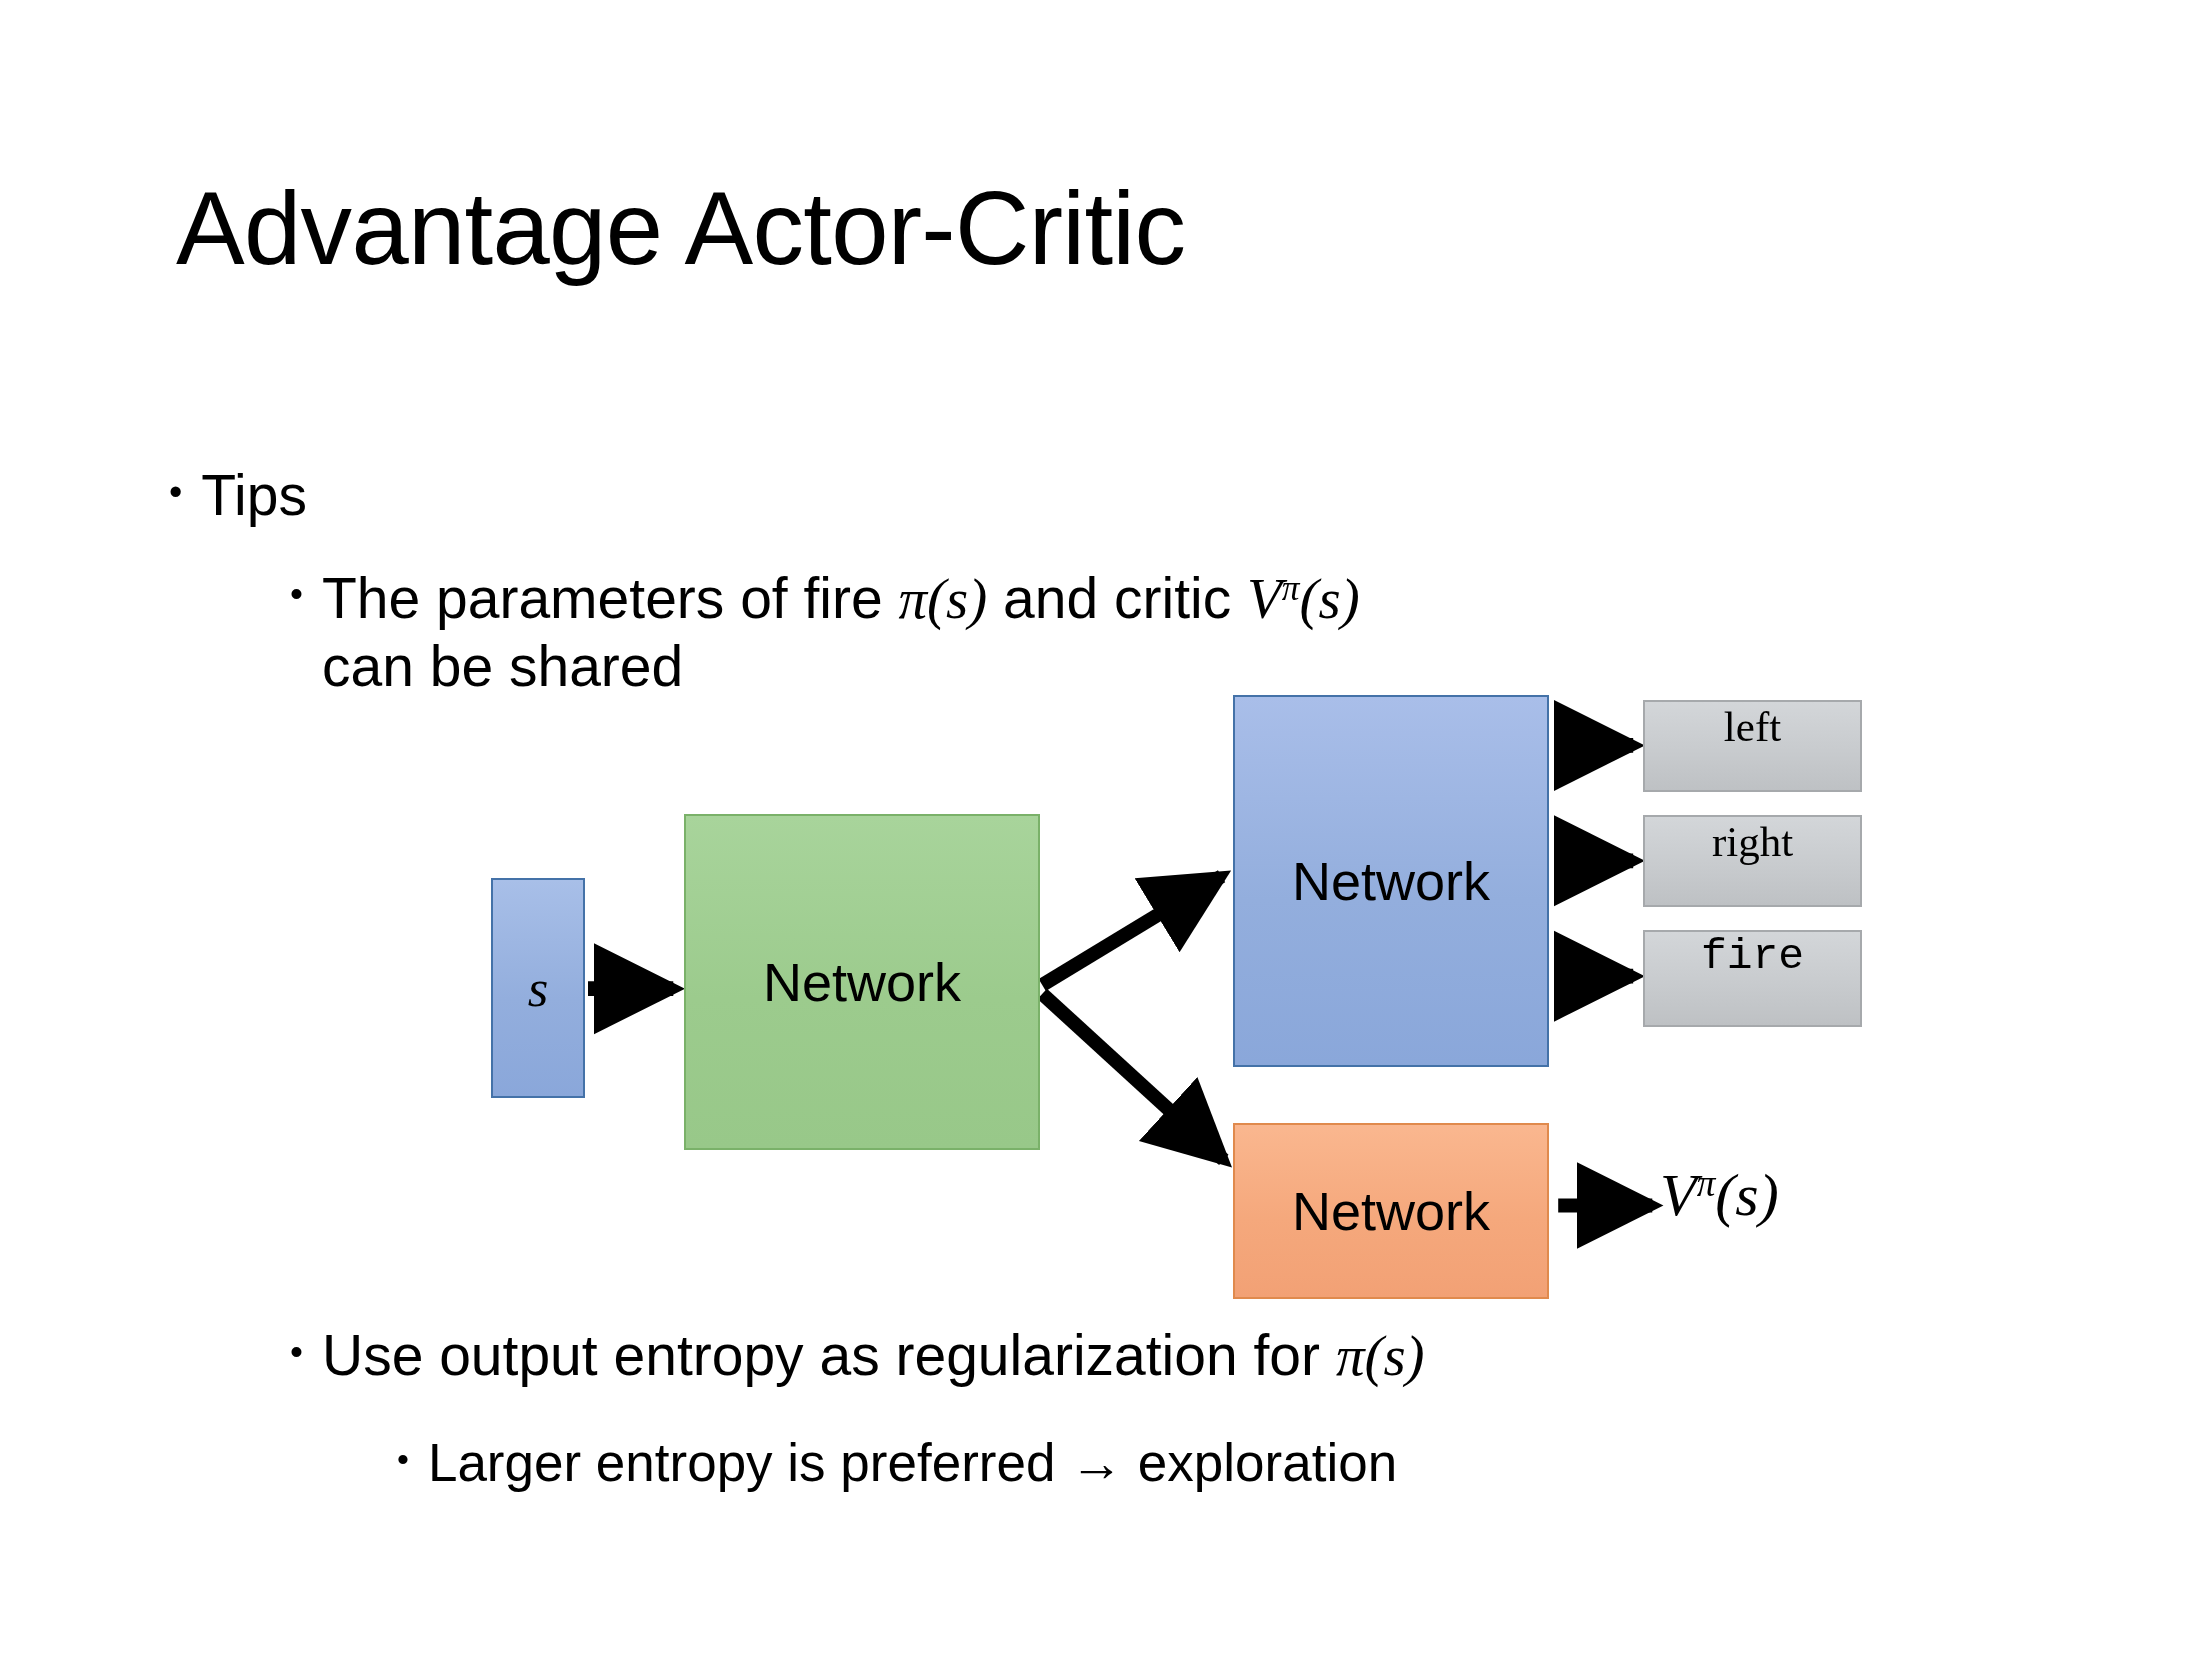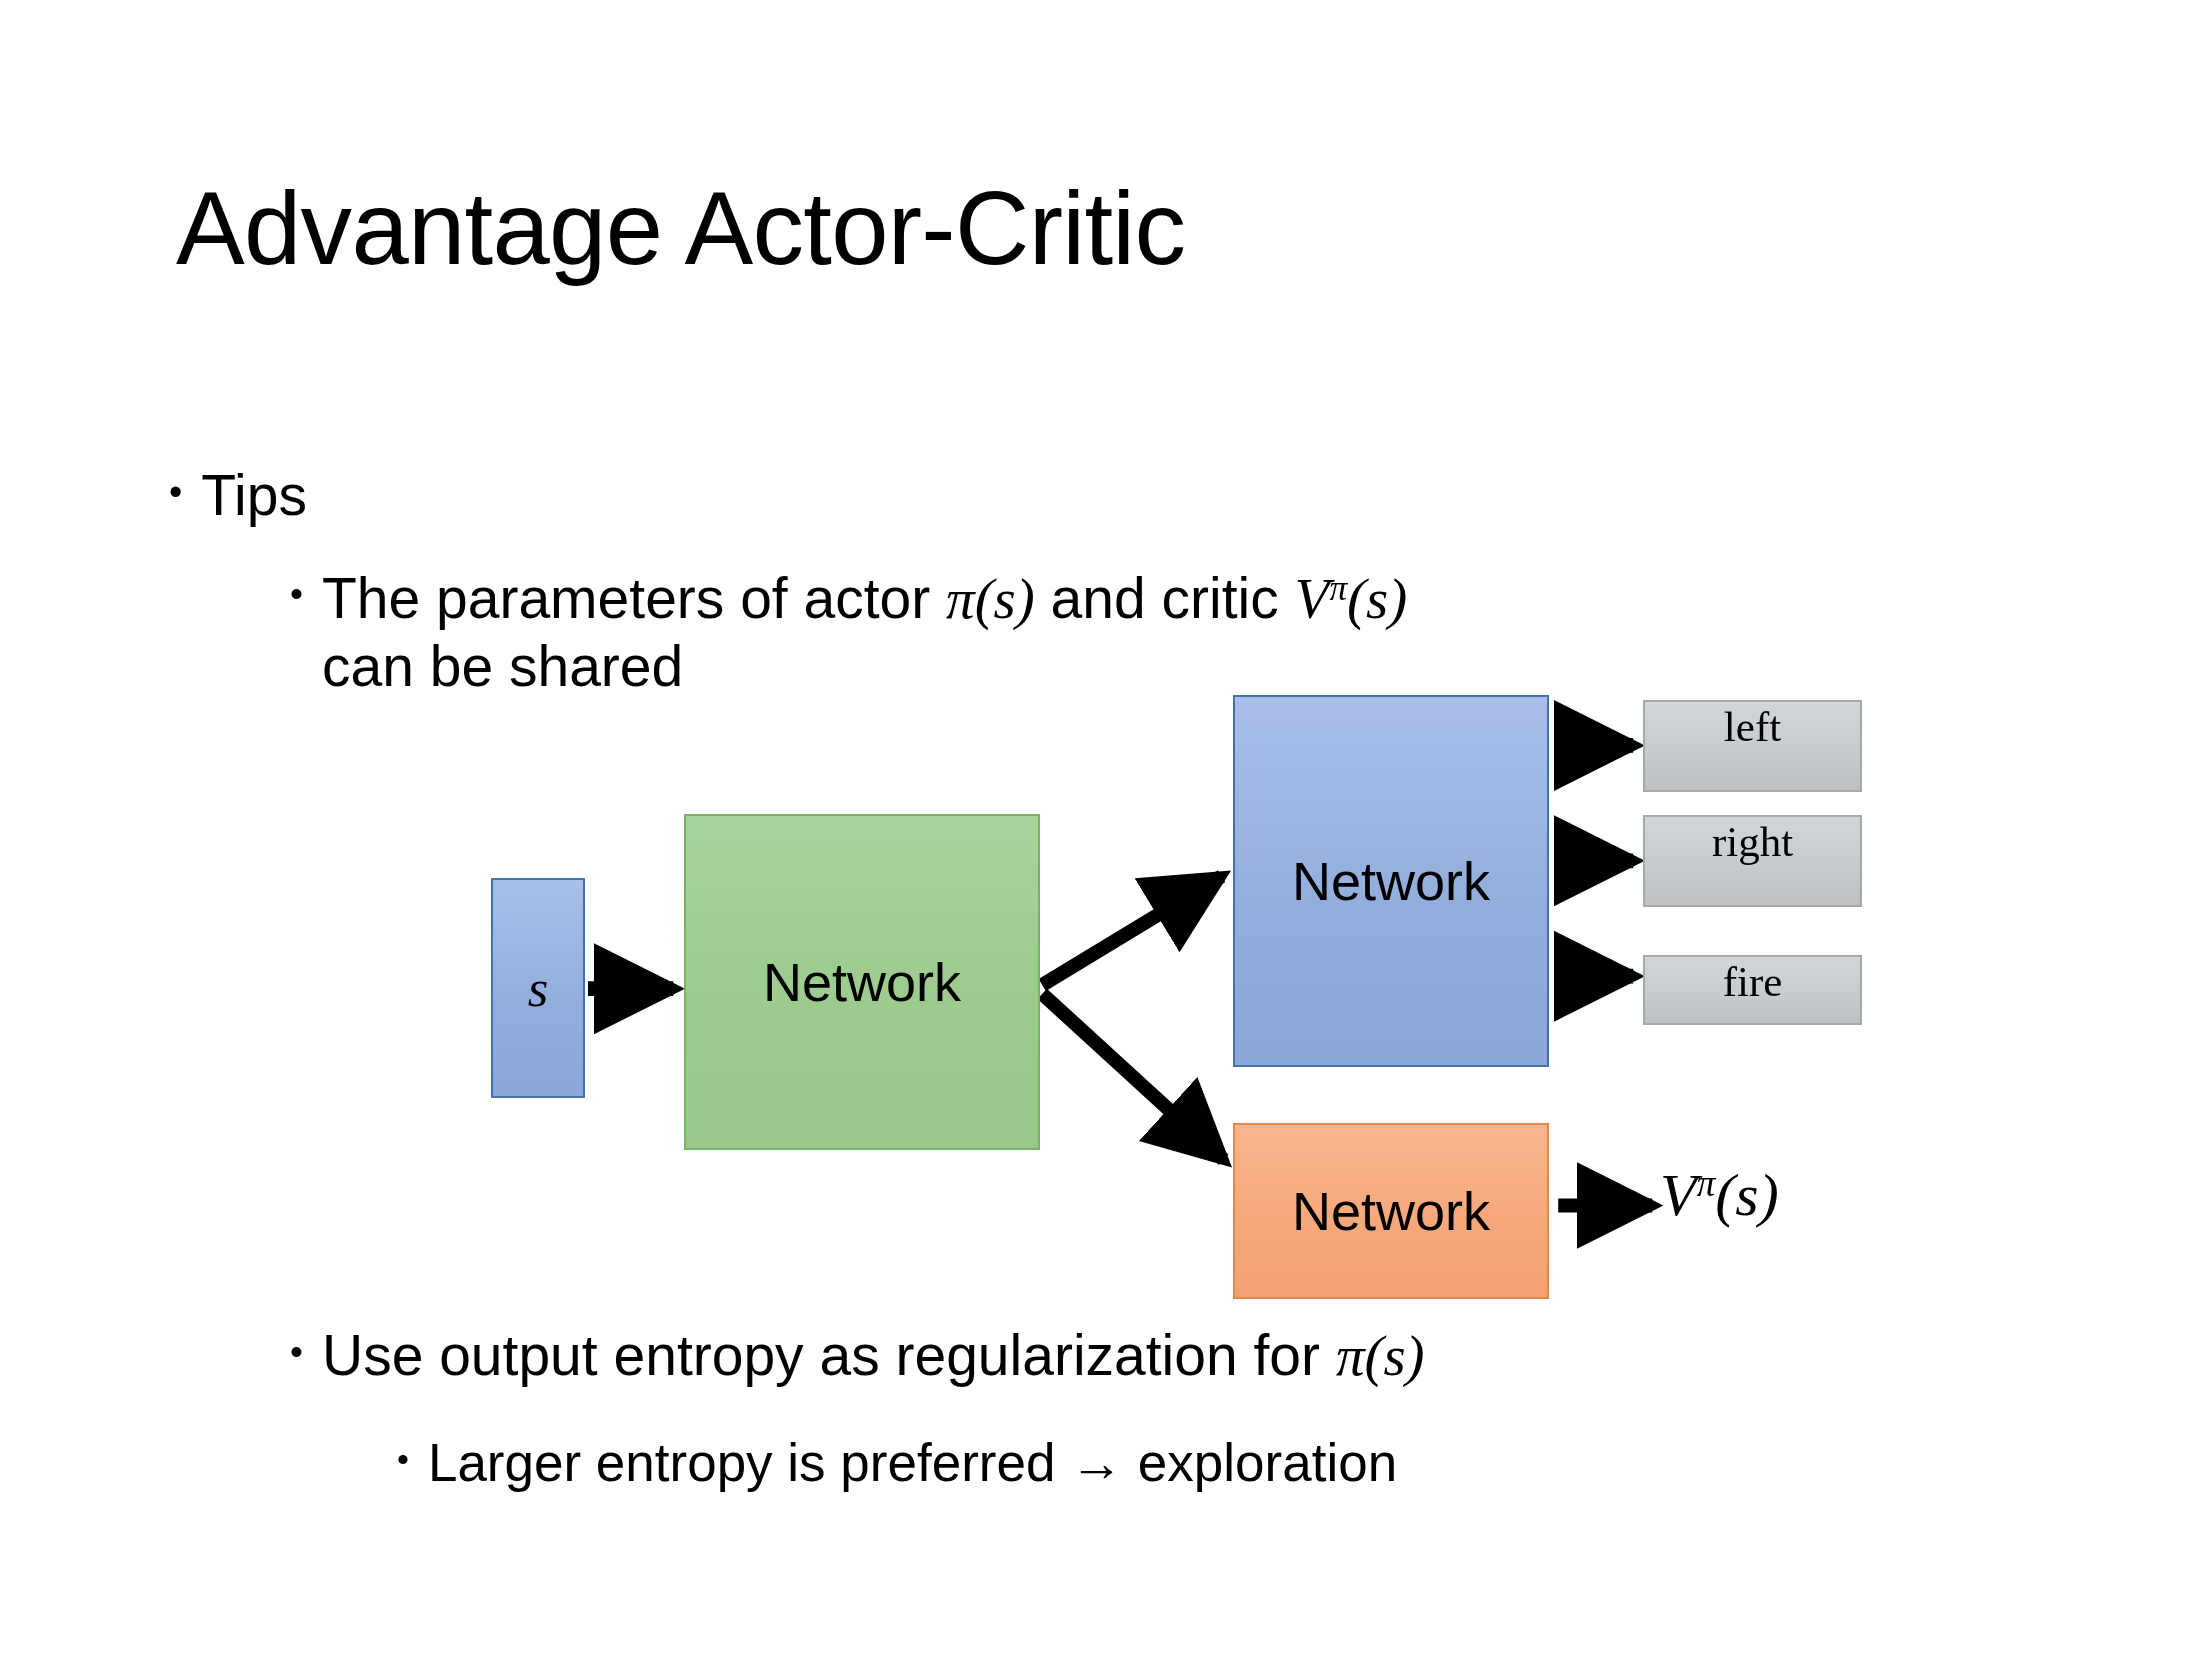--- a/index.html
+++ b/index.html
@@ -73,21 +73,21 @@
   .out-box{
     position:absolute; box-sizing:border-box;
     display:flex; align-items:flex-start; justify-content:center;
     background:linear-gradient(180deg,#d3d6d9 0%,#c8cbce 55%,#bec1c4 100%);
     border:2.2px solid #a6a9ac;
     font-family:"Liberation Serif","DejaVu Serif",serif;
     font-size:43px; color:#000;
   }
   #out-left  {left:1643px; top:700px;  width:219px; height:92px;}
   #out-right {left:1643px; top:815px; width:219px; height:92px;}
-  #out-fire  {left:1643px; top:955px; width:219px; height:70px;}
+  #out-fire  {left:1643px; top:930px; width:219px; height:97px;font-family:Liberation Mono, monospace;}
 
   #value-output{
     position:absolute; left:1660px; top:1160px;
     font-size:60px; white-space:nowrap; color:#000;
   }
 
   svg.arrows{position:absolute; left:0; top:0; width:2205px; height:1654px;}
 </style>
 </head>
 <body>
@@ -96,21 +96,21 @@
 
   <div id="slide-title">Advantage Actor-Critic</div>
 
   <div class="bullet" id="bullet-tips">
     <span class="dot">•</span>
     <span class="btxt">Tips</span>
   </div>
 
   <div class="bullet" id="bullet-params">
     <span class="dot">•</span>
-    <span class="btxt"><span>The parameters of actor </span><span class="mu">π(s)</span><span> and critic </span><span class="mu">V</span><span class="sup">π</span><span class="mu">(s)</span><br><span>can be shared</span></span>
+    <span class="btxt"><span>The parameters of fire </span><span class="mu">π(s)</span><span> and critic </span><span class="mu">V</span><span class="sup">π</span><span class="mu">(s)</span><br><span>can be shared</span></span>
   </div>
 
   <div id="diagram">
 
     <svg class="arrows" viewBox="0 0 3000 2250">
       <defs>
         <marker id="ah" markerWidth="7" markerHeight="7" refX="5.4" refY="3.5" orient="auto" markerUnits="strokeWidth">
           <path d="M0,0.4 L6.2,3.5 L0,6.6 z" fill="#000"></path>
         </marker>
       </defs>

